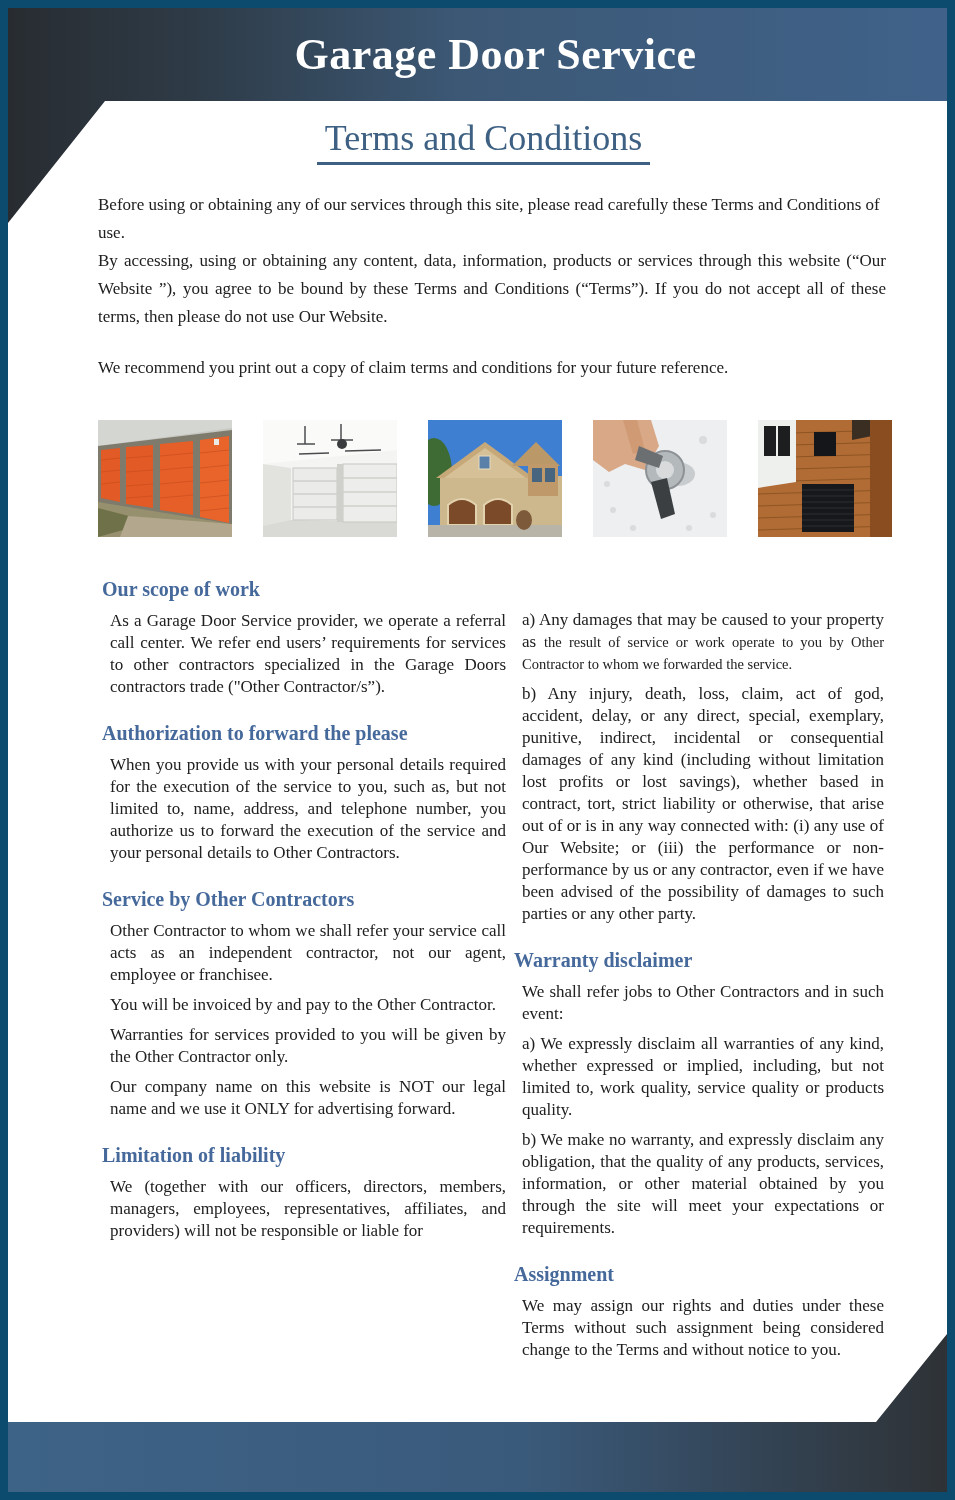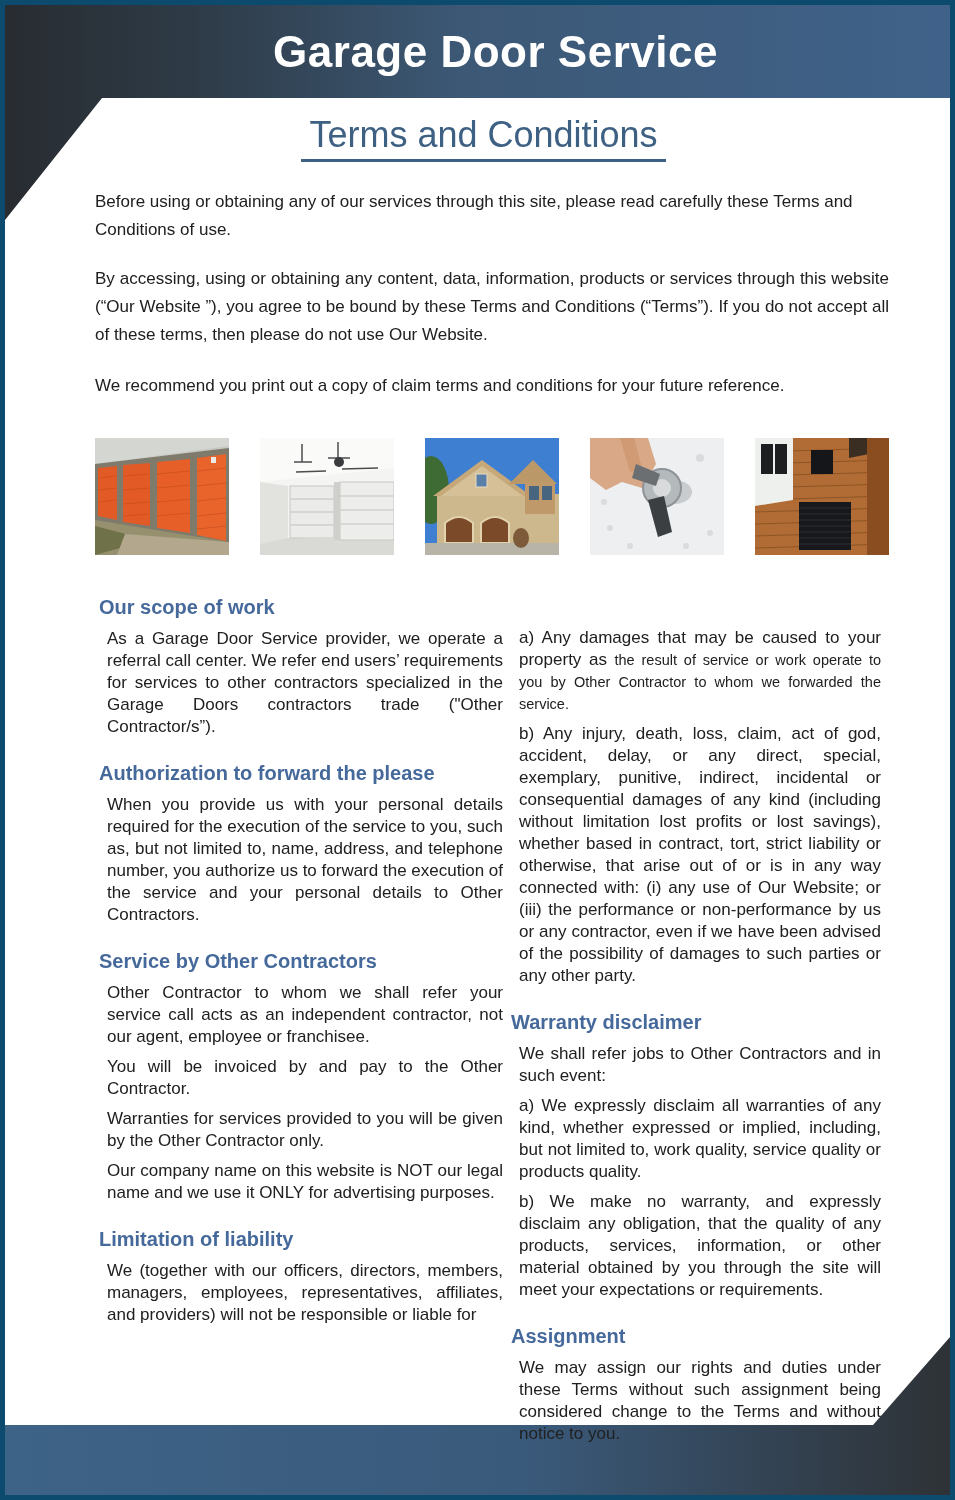--- a/index.html
+++ b/index.html
@@ -2,23 +2,23 @@
 <html><head>
 <meta charset="utf-8">
 <style>
   * { box-sizing: border-box; }
   html,body { margin:0; padding:0; background:#888; }
   .page {
     position: relative;
     width: 955px; height: 1500px;
     margin: 0 auto;
     background: #ffffff;
-    border: 5px solid #0c4a6e;
+    border: 8px solid #0c4a6e;
     overflow: hidden;
-    font-family: Liberation Sans, sans-serif;
+    font-family: Liberation Serif, serif;
     color: #202020;
   }
   
   .header-shape {
     position: absolute; top:0; left:0; right:0; height: 222px;
     background: linear-gradient(90deg, #282c31 0%, #2e3b47 20%, #3c5875 48%, #40628a 100%);
     clip-path: polygon(0 0, 100% 0, 100% 93px, 97px 93px, 0 215px);
   }
   .title-row {
     position: absolute; top:0; left:0; right:0; height: 93px;
@@ -35,21 +35,21 @@
     clip-path: polygon(0 88px, 868px 88px, 100% 0, 100% 100%, 0 100%);
   }
   .content { position:absolute; top:93px; left:12px; right:0; }
   .subtitle-wrap { text-align:center; margin-top:16px; }
   .subtitle {
     display:inline-block; font-size:36px; color:#3d6083;
     border-bottom:3px solid #3d6083; padding:0 8px 3px;
   }
   .intro { margin:26px 61px 0 78px; font-size:17px; line-height:28px; }
   .intro p { margin:0; }
-  .intro .p2 { margin-top:21px; text-align:justify; }
+  .intro .p2 { text-align:justify; }
   .intro .p3 { margin-top:23px; }
   .photos { display:flex; gap:31px; margin:38px 0 0 78px; }
   .photo { width:134px; height:117px; flex:0 0 auto; display:block; }
   .cols { display:flex; margin:39px 0 0 82px; font-size:17px; line-height:22px; }
   .col-left  { width:412px; }
   .col-right { width:378px; padding-top:25px; }
   .h {
     font-size:20px; line-height:26px; font-weight:bold; color:#46699b;
     margin:22px 0 3px;
   }
@@ -222,21 +222,21 @@
         </div>
         <div class="section">
           <div class="h">Authorization to forward the please</div>
           <p class="body">When you provide us with your personal details required for the execution of the service to you, such as, but not limited to, name, address, and telephone number, you authorize us to forward the execution of the service and your personal details to Other Contractors.</p>
         </div>
         <div class="section">
           <div class="h">Service by Other Contractors</div>
           <p class="body">Other Contractor to whom we shall refer your service call acts as an independent contractor, not our agent, employee or franchisee.</p>
           <p class="body">You will be invoiced by and pay to the Other Contractor.</p>
           <p class="body">Warranties for services provided to you will be given by the Other Contractor only.</p>
-          <p class="body gap-before">Our company name on this website is NOT our legal name and we use it ONLY for advertising purposes.</p>
+          <p class="body gap-before">Our company name on this website is NOT our legal name and we use it ONLY for advertising forward.</p>
         </div>
         <div class="section">
           <div class="h">Limitation of liability</div>
           <p class="body">We (together with our officers, directors, members, managers, employees, representatives, affiliates, and providers) will not be responsible or liable for</p>
         </div>
       </div>
 
       <div class="col-right">
         <p class="body"><span>a) Any damages that may be caused to your property as </span><span class="small">the result of service or work operate to you by Other Contractor to whom we forwarded the service.</span></p>
         <p class="body gap-before">b) Any injury, death, loss, claim, act of god, accident, delay, or any direct, special, exemplary, punitive, indirect, incidental or consequential damages of any kind (including without limitation lost profits or lost savings), whether based in contract, tort, strict liability or otherwise, that arise out of or is in any way connected with: (i) any use of Our Website; or (iii) the performance or non-performance by us or any contractor, even if we have been advised of the possibility of damages to such parties or any other party.</p>

